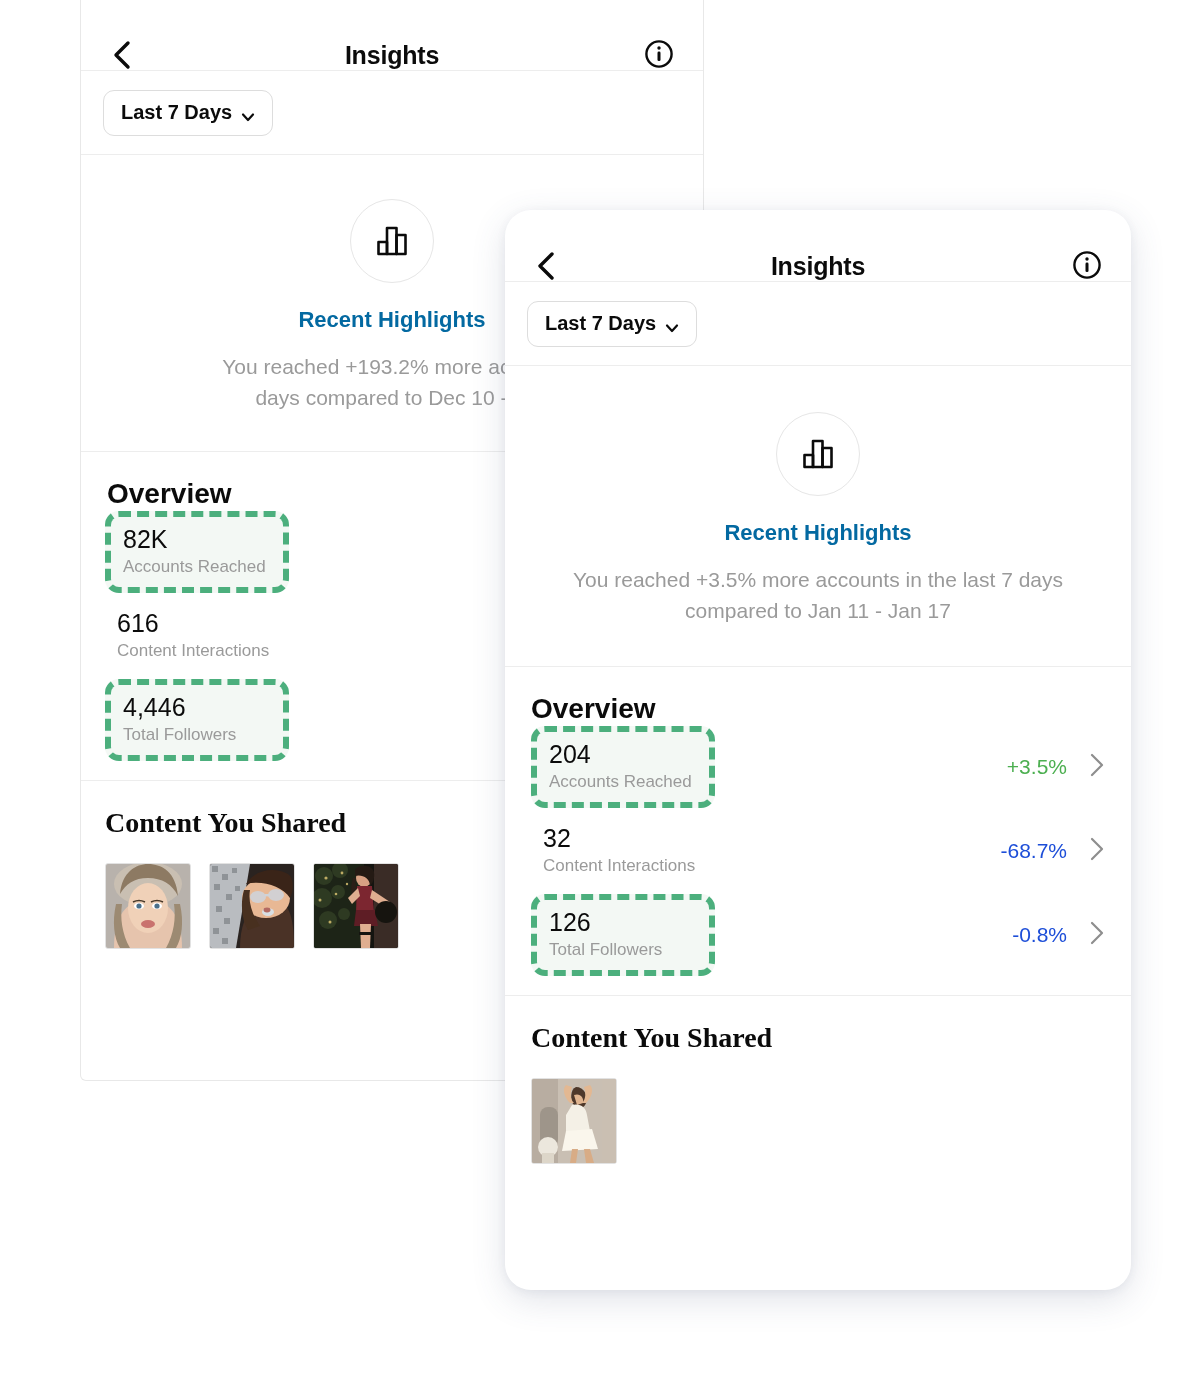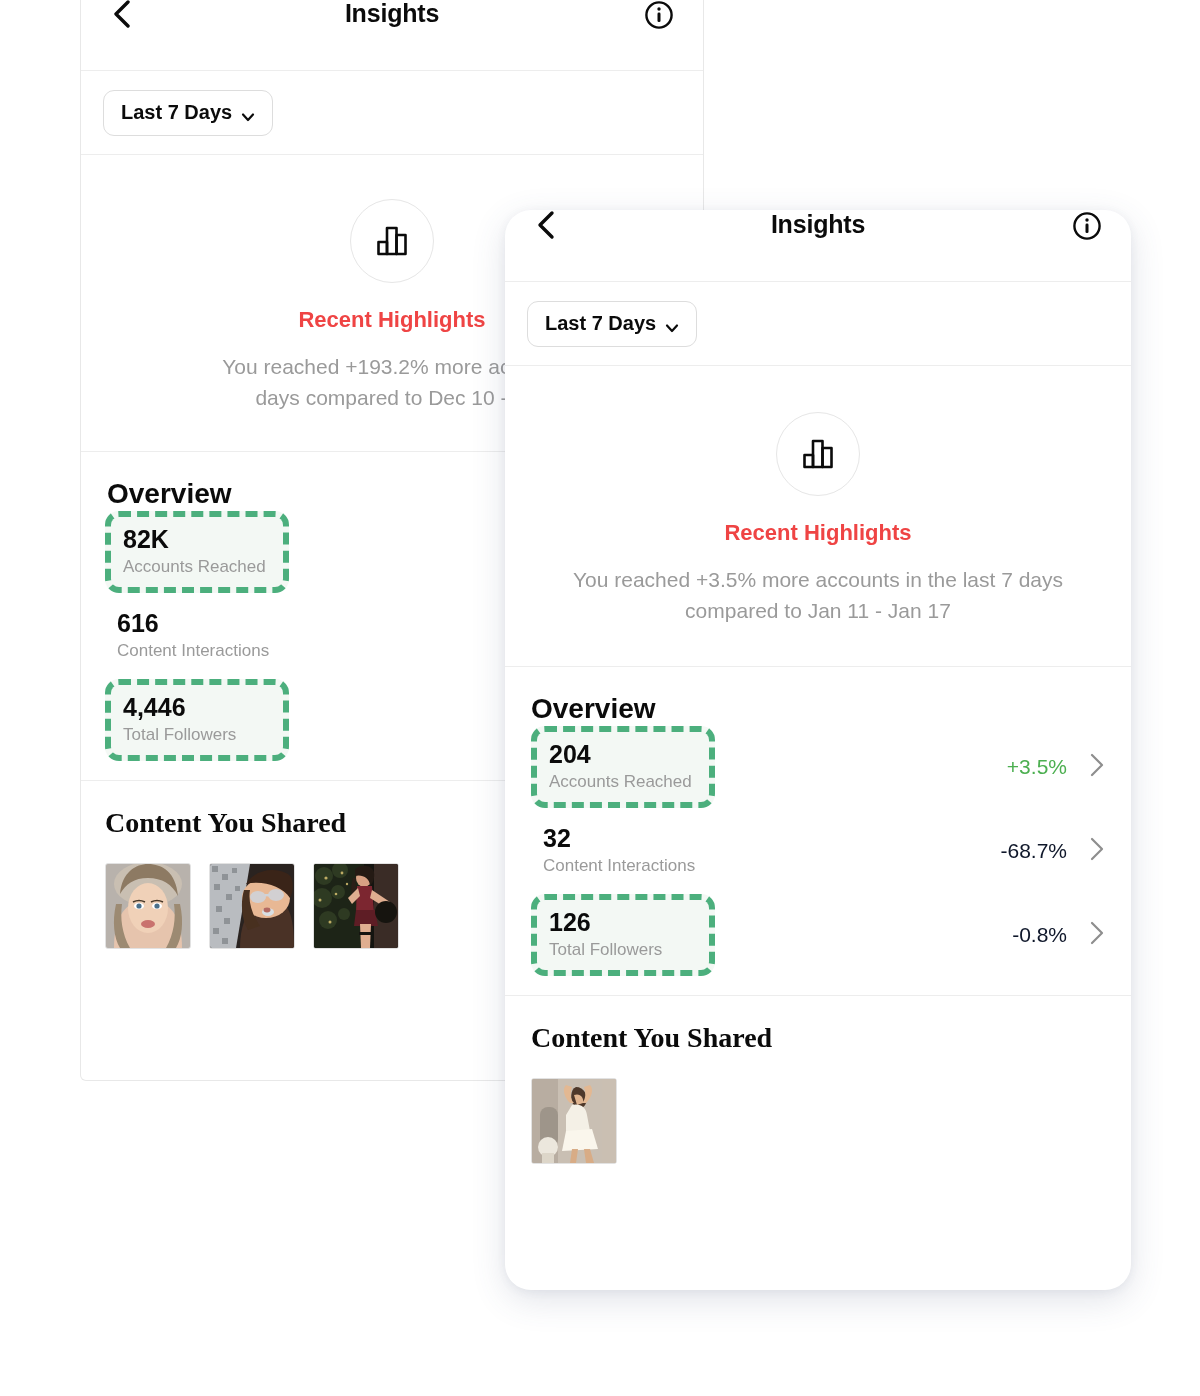--- a/index.html
+++ b/index.html
@@ -44,21 +44,21 @@
     box-shadow: 0 10px 34px rgba(70, 80, 120, 0.16),
                 0 2px 10px rgba(70, 80, 120, 0.07);
     overflow: hidden;
   }
 
   
   .topbar {
     position: relative;
     height: 72px;
     display: flex;
-    align-items: flex-start;
+    align-items: flex-end;
     border-bottom: 1px solid #ededed;
     box-sizing: border-box;
   }
   .topbar .back-chevron {
     position: absolute;
     left: 26px;
     width: 30px;
     height: 30px;
     display: flex;
     align-items: center;
@@ -129,21 +129,21 @@
     border: 1px solid #e6e6e6;
     display: flex;
     align-items: center;
     justify-content: center;
     background: #fff;
   }
   .hl-title {
     margin-top: 24px;
     font-size: 22px;
     font-weight: bold;
-    color: #ef4444;
+    color: #0369a1;
   }
   .hl-sub {
     margin-top: 18px;
     font-size: 21px;
     line-height: 31px;
     color: #9a9a9a;
     white-space: pre-line;
   }
 
   
@@ -173,39 +173,39 @@
   }
   .metric-left.highlighted {
     background: #f3f8f4;
     border: 6px dashed #4caf7d;
     border-radius: 14px;
     padding: 8px 16px 9px 12px;
     min-width: 184px;
   }
   .metric-value {
     font-size: 25px;
-    font-weight: bold;
+    font-weight: normal;
     color: #0b0b0b;
     line-height: 1.15;
   }
   .metric-label {
     font-size: 17px;
     color: #9a9a9a;
     line-height: 1.3;
     margin-top: 2px;
   }
   .metric-right {
     margin-left: auto;
     display: flex;
     align-items: center;
     gap: 22px;
   }
   .metric-delta {
     font-size: 21px;
-    color: #0f172a;
+    color: #1d4ed8;
   }
   .metric-delta.up { color: #4caf50; }
 
   
   .shared {
     padding: 26px 26px 30px 26px;
     box-sizing: border-box;
   }
   .shared .section-title { padding-left: 0; font-family: Liberation Serif, serif; }
   .shared-count-row {

